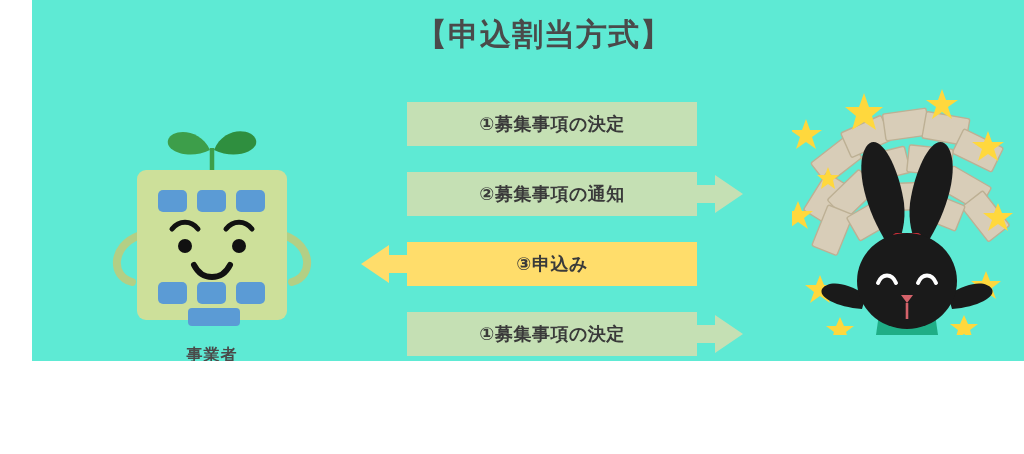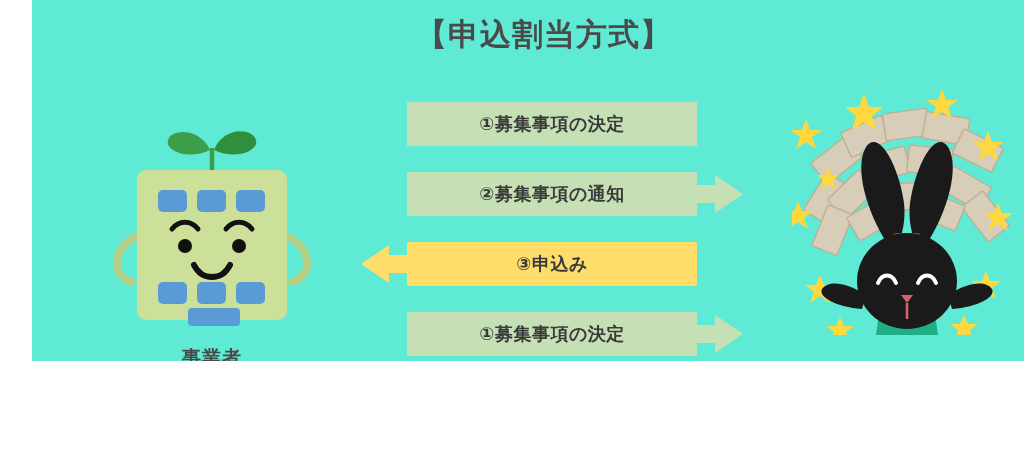--- a/index.html
+++ b/index.html
@@ -72,21 +72,21 @@
 
   
   .character {
     position: absolute;
     text-align: center;
   }
   #operator { left: 60px; top: 120px; width: 240px; }
   #investor { left: 760px; top: 85px; width: 230px; }
 
   .char-name {
-    font-size: 19px;
+    font-size: 16px;
     font-weight: bold;
     color: #4a4a4a;
     letter-spacing: 1px;
     margin-top: 4px;
   }
   #operator .char-name { margin-top: 6px; }
   #investor .char-name { margin-top: 2px; }
 </style>
 </head>
 <body>

